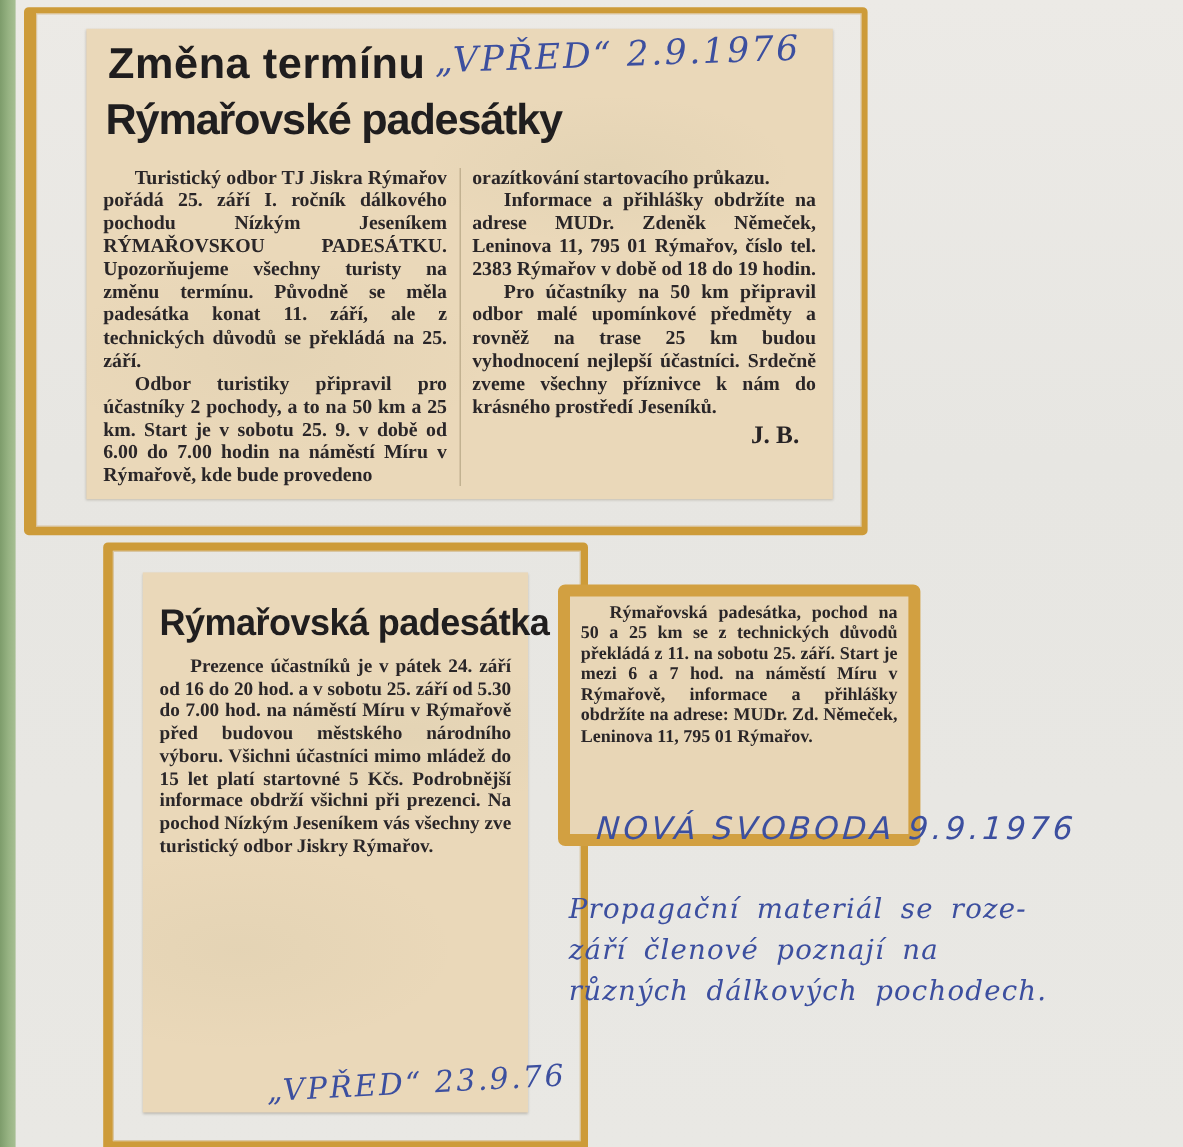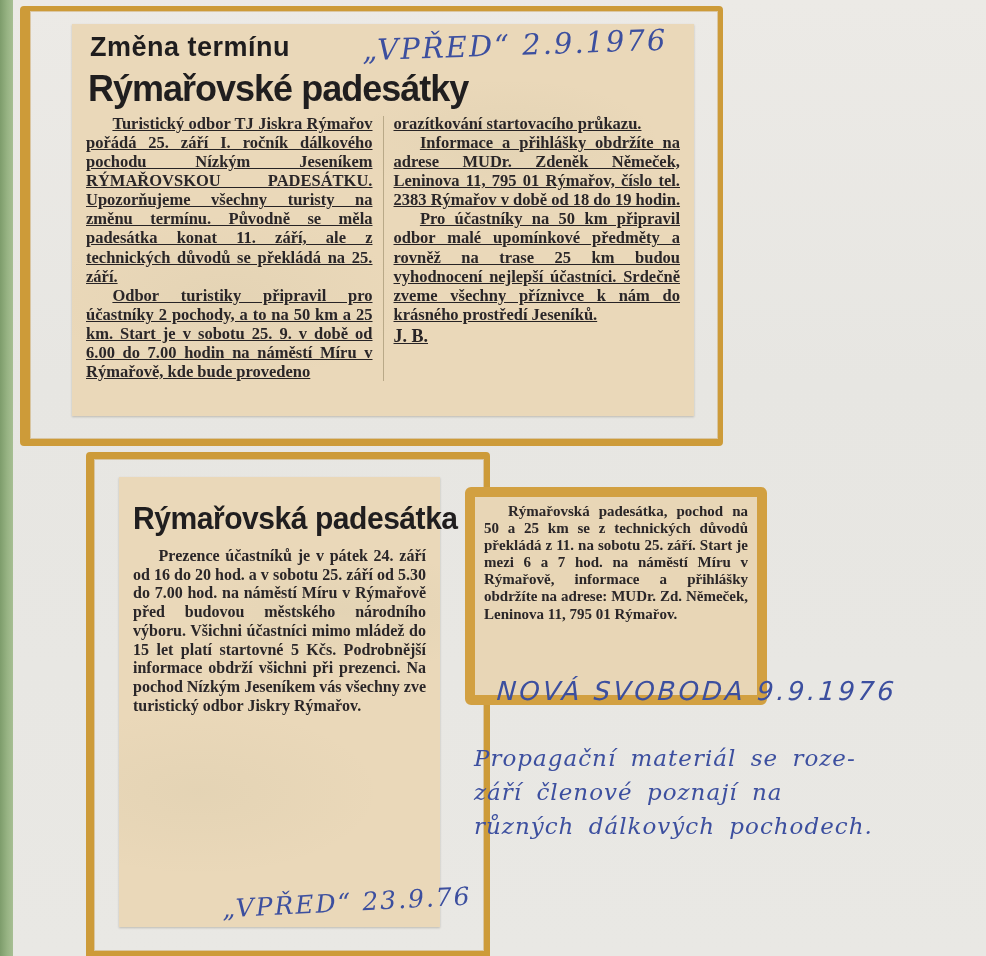--- a/index.html
+++ b/index.html
@@ -38,41 +38,41 @@
       radial-gradient(260px 120px at 25% 70%, rgba(120,130,100,.05), rgba(0,0,0,0) 70%),
       #ead8b9;
     box-shadow:0 1px 2px rgba(60,50,30,.25);
     color:#272325;
   }
   .clip1{left:72px;top:24px;width:622px;height:392px;box-sizing:border-box;padding:8px 14px;}
   .clip2{left:119px;top:477px;width:321px;height:450px;box-sizing:border-box;padding:24px 14px;}
 
   .kicker{
     font-family:"Liberation Sans", sans-serif;font-weight:bold;
-    font-size:27px;letter-spacing:.5px;color:#1f1d1e;margin-left:4px;
+    font-size:36px;letter-spacing:.5px;color:#1f1d1e;margin-left:4px;
   }
   .headline1{
     margin:8px 0 6px 2px;font-family:"Liberation Sans", sans-serif;font-weight:bold;
     font-size:36px;line-height:1.02;letter-spacing:-1px;color:#201e1f;white-space:nowrap;
   }
   .headline2{
     margin:0 0 10px 0;font-family:"Liberation Sans", sans-serif;font-weight:bold;
     font-size:31px;letter-spacing:-.5px;color:#201e1f;white-space:nowrap;
     transform:scaleX(.97);transform-origin:left;
   }
-  .cols{display:flex;margin-top:6px;text-decoration:underline;}
+  .cols{display:flex;margin-top:19px;}
   .col{flex:1 1 0;}
   .colrule{width:1px;background:#b9a988;margin:2px 10px 0 10px;}
   .newsbody p{
     margin:0;font-size:16.5px;line-height:1.16;font-weight:bold;
     text-align:justify;text-indent:1.6em;
     font-family:"Liberation Serif", serif;color:#2a2628;
   }
   .col2 .cont p:first-child{text-indent:0;}
-  .sig{font-size:18px;font-weight:bold;text-align:left;padding-right:14px;margin-top:2px;}
+  .sig{font-size:21px;font-weight:bold;text-align:right;padding-right:14px;margin-top:2px;}
   .clip2 .newsbody p{font-size:16px;line-height:1.17;}
   .smallbody{
     margin:0;padding:6px 9px 4px 9px;font-size:15px;line-height:1.14;font-weight:bold;
     text-align:justify;text-indent:1.6em;font-family:"Liberation Serif", serif;color:#2a2628;
   }
   .smallbody .lead{font-weight:bold;}
   
   .hw{
     position:absolute;z-index:3;color:#3c4f9f;
     font-family:"DejaVu Serif", serif;font-style:italic;

